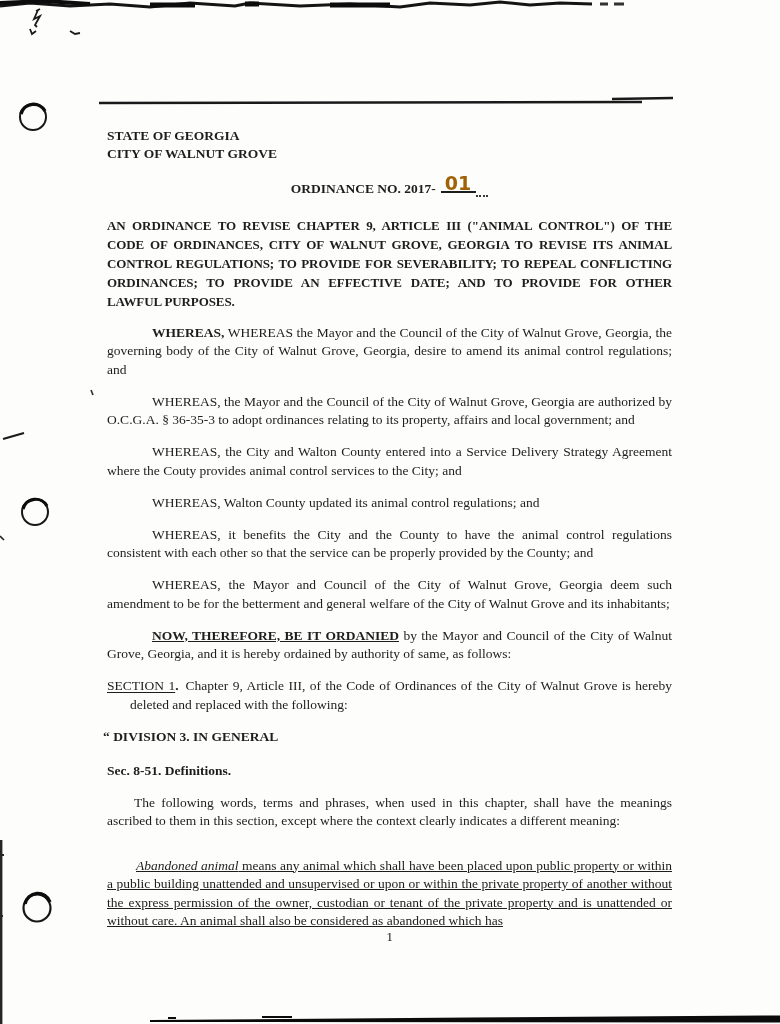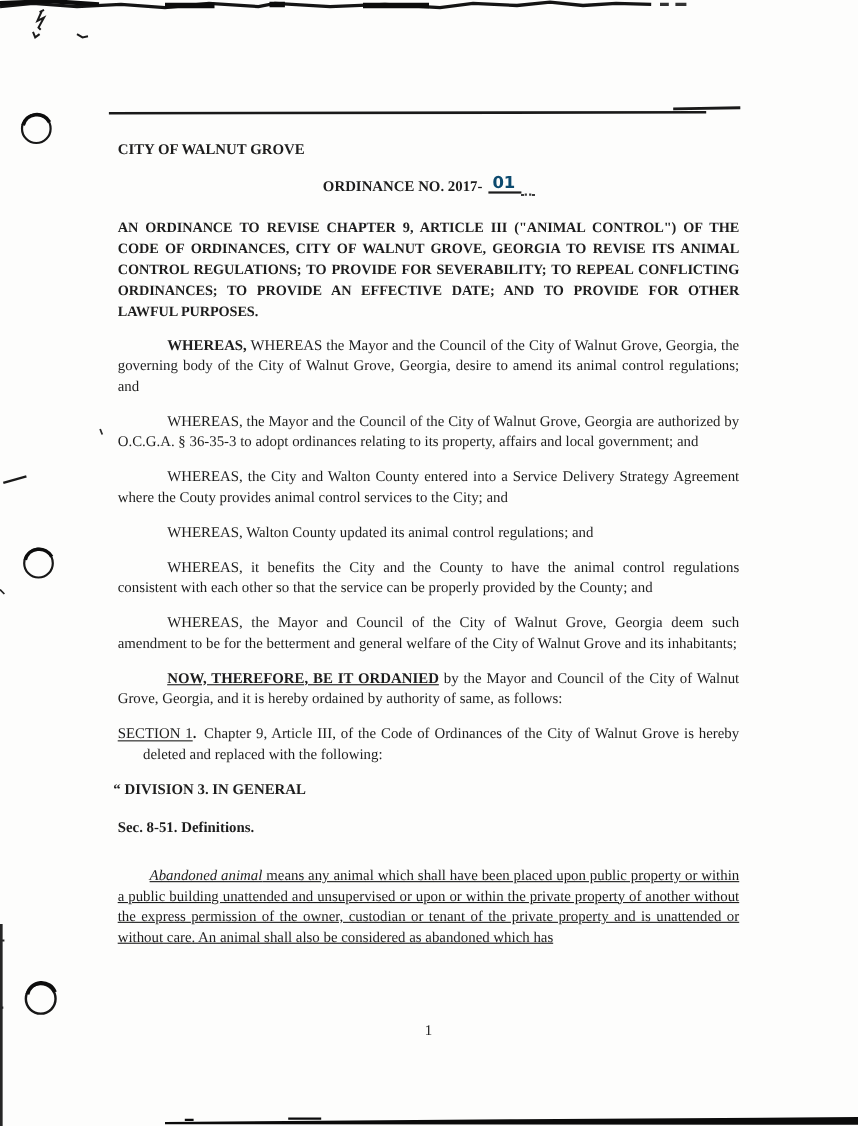--- a/index.html
+++ b/index.html
@@ -6,22 +6,22 @@
   .sheet{
     position:relative;width:780px;height:1024px;background:#fdfdfc;
     overflow:hidden;font-family:"Liberation Serif", serif;color:#1d1d1d;
     -webkit-font-smoothing:antialiased;
   }
   .content{position:absolute;left:107px;top:127px;width:565px;font-size:13.5px;line-height:18.5px;}
   .hdr-line{font-weight:bold;font-size:13.5px;line-height:18px;}
   .ord-line{margin-top:16px;text-align:center;font-weight:bold;white-space:nowrap;}
   .ord-num{
     display:inline-block;font-family:"DejaVu Sans", sans-serif;font-weight:600;
-    font-size:15px;line-height:14px;transform:translateY(-3px);
-    border-bottom:2px solid #1d1d1d;padding:0 5px 1px 4px;margin-left:5px;color:#0c4a6e;
+    font-size:19px;line-height:14px;transform:translateY(-3px);
+    border-bottom:2px solid #1d1d1d;padding:0 5px 1px 4px;margin-left:5px;color:#a16207;
   }
   .ord-num-tail{display:inline-block;width:12px;height:4px;border-bottom:2px dotted #3a3a3a;transform:translateY(4px);}
   .doc-title{margin-top:17px;font-weight:bold;font-size:13px;line-height:19px;text-align:justify;letter-spacing:-0.1px;}
   .para{margin-top:13px;text-indent:45px;text-align:justify;}
   .para .lead{font-weight:bold;}
   .enact{margin-top:13px;text-indent:45px;text-align:justify;}
   .enact .lead{font-weight:bold;text-decoration:underline;}
   .sec1{margin-top:12px;margin-left:23px;text-indent:-23px;text-align:justify;}
   .sec1-label{font-weight:normal;text-decoration:underline;text-underline-offset:2px;margin-top:40px;}
   .sec1-dot{font-weight:bold;padding-right:7px;}
@@ -76,20 +76,21 @@
       <path d="M0,855 h4 M0,916 h3" stroke="#262626" stroke-width="2" fill="none"></path>
     </g>
     <g>
       <polygon points="150,1020 470,1017.5 780,1015.5 780,1022.5 150,1022" fill="#0b0b0b"></polygon>
       <path d="M168,1018 h8 M262,1017 h30" stroke="#0b0b0b" stroke-width="2" fill="none"></path>
     </g>
   </svg>
 
   <div class="content">
 
+    <div class="hdr-line">STATE OF GEORGIA</div>
     <div class="hdr-line">CITY OF WALNUT GROVE</div>
 
     <div class="ord-line">
       <span>ORDINANCE NO. 2017-</span><span class="ord-num">01</span><span class="ord-num-tail"></span>
     </div>
 
     <div class="doc-title">AN ORDINANCE TO REVISE CHAPTER 9, ARTICLE III ("ANIMAL CONTROL") OF THE CODE OF ORDINANCES, CITY OF WALNUT GROVE, GEORGIA TO REVISE ITS ANIMAL CONTROL REGULATIONS; TO PROVIDE FOR SEVERABILITY; TO REPEAL CONFLICTING ORDINANCES; TO PROVIDE AN EFFECTIVE DATE; AND TO PROVIDE FOR OTHER LAWFUL PURPOSES.</div>
 
     <p class="para"><span class="lead">WHEREAS,</span><span> WHEREAS the Mayor and the Council of the City of Walnut Grove, Georgia, the governing body of the City of Walnut Grove, Georgia, desire to amend its animal control regulations; and</span></p>
 
@@ -104,20 +105,21 @@
     <p class="para"><span>WHEREAS, the Mayor and Council of the City of Walnut Grove, Georgia deem such amendment to be for the betterment and general welfare of the City of Walnut Grove and its inhabitants;</span></p>
 
     <p class="enact"><span class="lead">NOW, THEREFORE, BE IT ORDANIED</span><span> by the Mayor and Council of the City of Walnut Grove, Georgia, and it is hereby ordained by authority of same, as follows:</span></p>
 
     <p class="sec1"><span class="sec1-label">SECTION 1</span><span class="sec1-dot">.</span><span>Chapter 9, Article III, of the Code of Ordinances of the City of Walnut Grove is hereby deleted and replaced with the following:</span></p>
 
     <p class="division-head">“ DIVISION 3. IN GENERAL</p>
 
     <p class="sec-head">Sec. 8-51. Definitions.</p>
 
+    <p class="intro">The following words, terms and phrases, when used in this chapter, shall have the meanings ascribed to them in this section, except where the context clearly indicates a different meaning:</p>
 
     <p class="def"><span class="term">Abandoned animal</span><span> means any animal which shall have been placed upon public property or within a public building unattended and unsupervised or upon or within the private property of another without the express permission of the owner, custodian or tenant of the private property and is unattended or without care. An animal shall also be considered as abandoned which has</span></p>
 
   </div>
 
   <div class="pagenum">1</div>
 
 </div>
 
 </body></html>

